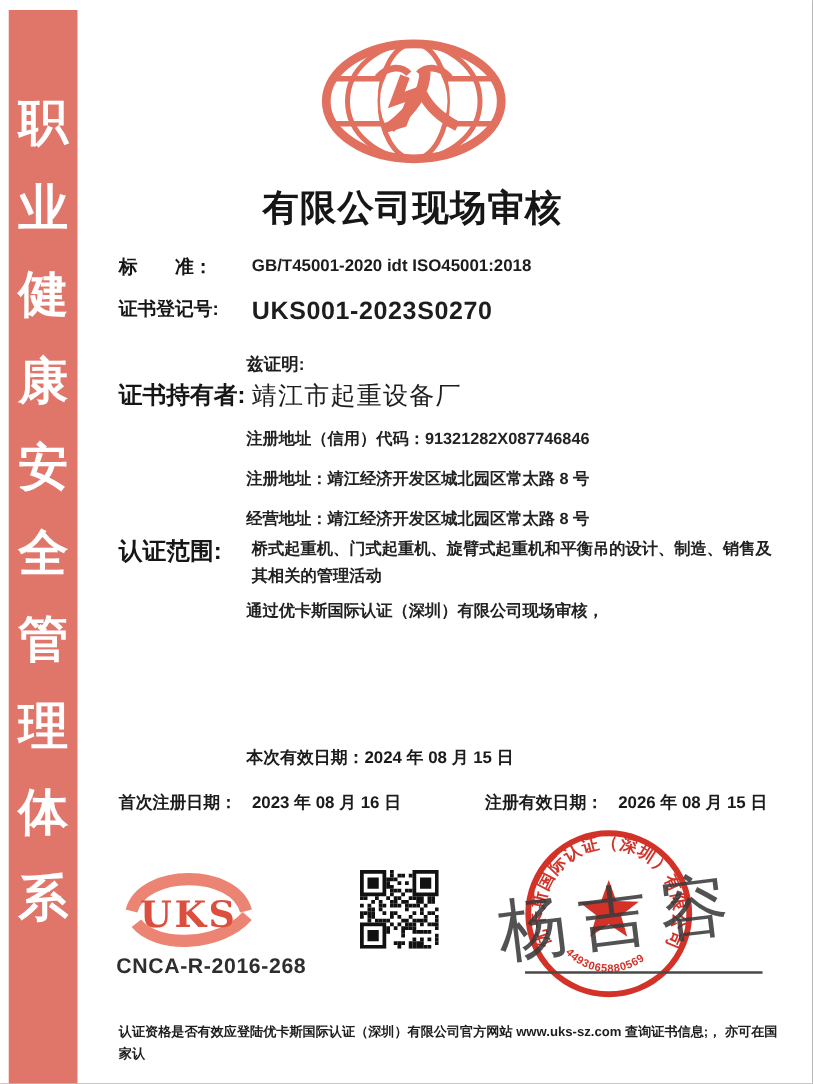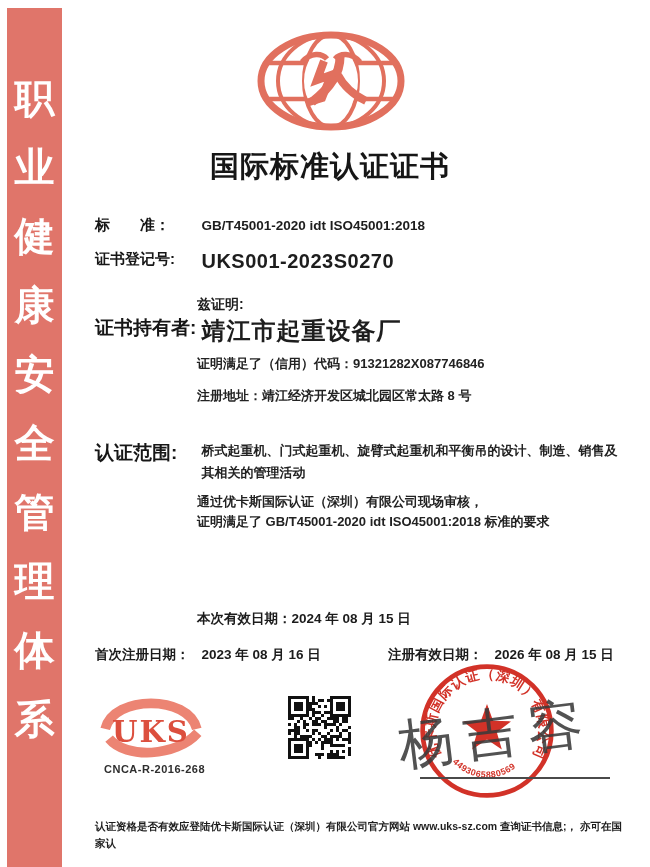--- a/index.html
+++ b/index.html
@@ -15,37 +15,37 @@
     padding-top:70px;gap:29px;box-sizing:border-box;
   }
   .sidebar .ch{font-size:40px;line-height:40px;font-weight:700;color:#ffffff;}
   
   .globe{position:absolute;left:256px;top:30px;width:150px;height:102px;}
   .cert-title{
     position:absolute;top:147px;left:330px;transform:translateX(-50%);
     font-size:29px;font-weight:700;letter-spacing:1px;white-space:nowrap;color:#161616;
   }
   
-  .row{position:absolute;left:95px;white-space:nowrap;margin-top:12px;}
+  .row{position:absolute;left:95px;white-space:nowrap;}
   .lbl{display:inline-block;width:102px;font-size:15px;font-weight:700;vertical-align:top;color:#161616;}
   .lbl.big{font-size:19px;}
   .val-sm{font-size:13.5px;font-weight:700;}
   .val-md{font-size:20px;font-weight:700;letter-spacing:.5px;}
-  .val-lg{font-size:24px;font-weight:700;letter-spacing:1px;}
+  .val-lg{font-size:20px;font-weight:400;letter-spacing:1px;}
   .txt{font-size:13px;font-weight:600;color:#222;}
   .indent{left:197px;}
   .scope-val{
     display:inline-block;width:420px;white-space:normal;
     font-size:13px;font-weight:600;line-height:22px;color:#222;vertical-align:top;
   }
   .date-line{font-size:13.5px;font-weight:600;color:#1b1b1b;}
   .gap{display:inline-block;width:12px;}
   
   .uks-logo{position:absolute;left:98px;top:686px;width:106px;height:76px;}
-  .cnca{position:absolute;left:104px;top:763px;font-size:11px;font-weight:700;letter-spacing:.5px;color:#2e2e2e;}
+  .cnca{position:absolute;left:93px;top:763px;font-size:17px;font-weight:700;letter-spacing:.5px;color:#2e2e2e;}
   .qr{position:absolute;left:288px;top:696px;width:63px;height:63px;}
   .seal{position:absolute;left:417px;top:661px;width:140px;height:140px;opacity:.93;}
   .signature{
     position:absolute;left:398px;top:696px;width:220px;
     font-size:55px;font-weight:400;color:#3b3b3b;letter-spacing:10px;
     transform:rotate(-7deg);opacity:.88;white-space:nowrap;
     font-family:"DejaVu Serif","Liberation Serif",serif;
   }
   .sig-line{position:absolute;left:420px;top:777px;width:190px;height:2px;background:#4a4a4a;}
   
@@ -84,21 +84,21 @@
     <ellipse cx="75" cy="50" rx="27" ry="35" fill="#ffffff"></ellipse>
     <g stroke="#e1705e" fill="none">
       <path d="M46,31 C55,21 66,22 71,28" stroke-width="5.5"></path>
       <path d="M104,31 C95,21 84,22 79,28" stroke-width="5.5"></path>
       <path d="M68,30 L61,49 L75,44 L66,67 L50,72" stroke-width="8" stroke-linejoin="miter"></path>
       <path d="M84,26 C84,43 73,58 56,71" stroke-width="9"></path>
       <path d="M82,44 C88,56 98,64 110,70" stroke-width="8"></path>
     </g>
   </svg>
 
-  <div class="cert-title">国际标准认证证书</div>
+  <div class="cert-title">有限公司现场审核</div>
 
   <div class="row" style="top:204px;">
     <span class="lbl">标　　准：</span>
     <span class="val-sm">GB/T45001-2020 idt ISO45001:2018</span>
   </div>
 
   <div class="row" style="top:238px;">
     <span class="lbl">证书登记号:</span>
     <span class="val-md">UKS001-2023S0270</span>
   </div>
@@ -106,36 +106,36 @@
   <div class="row indent" style="top:283px;left:197px;">
     <span style="font-size:14px;font-weight:700;">兹证明:</span>
   </div>
 
   <div class="row" style="top:303px;">
     <span class="lbl big">证书持有者:</span>
     <span class="val-lg">靖江市起重设备厂</span>
   </div>
 
   <div class="row" style="top:342px;left:197px;">
-    <span class="txt">证明满足了（信用）代码：91321282X087746846</span>
+    <span class="txt">注册地址（信用）代码：91321282X087746846</span>
   </div>
   <div class="row" style="top:374px;left:197px;">
     <span class="txt">注册地址：靖江经济开发区城北园区常太路 8 号</span>
+  </div>
+  <div class="row" style="top:406px;left:197px;">
+    <span class="txt">经营地址：靖江经济开发区城北园区常太路 8 号</span>
   </div>
 
   <div class="row" style="top:428px;">
     <span class="lbl big">认证范围:</span>
     <span class="scope-val">桥式起重机、门式起重机、旋臂式起重机和平衡吊的设计、制造、销售及其相关的管理活动</span>
   </div>
 
   <div class="row" style="top:480px;left:197px;">
     <span class="txt">通过优卡斯国际认证（深圳）有限公司现场审核，</span>
-  </div>
-  <div class="row" style="top:500px;left:197px;">
-    <span class="txt">证明满足了 GB/T45001-2020 idt ISO45001:2018 标准的要求</span>
   </div>
 
   <div class="row" style="top:597px;left:197px;">
     <span class="date-line">本次有效日期：2024 年 08 月 15 日</span>
   </div>
 
   <div class="row" style="top:633px;">
     <span class="date-line">首次注册日期：</span><span class="gap"></span><span class="date-line">2023 年 08 月 16 日</span>
   </div>
   <div class="row" style="top:633px;left:388px;text-align:center;">

